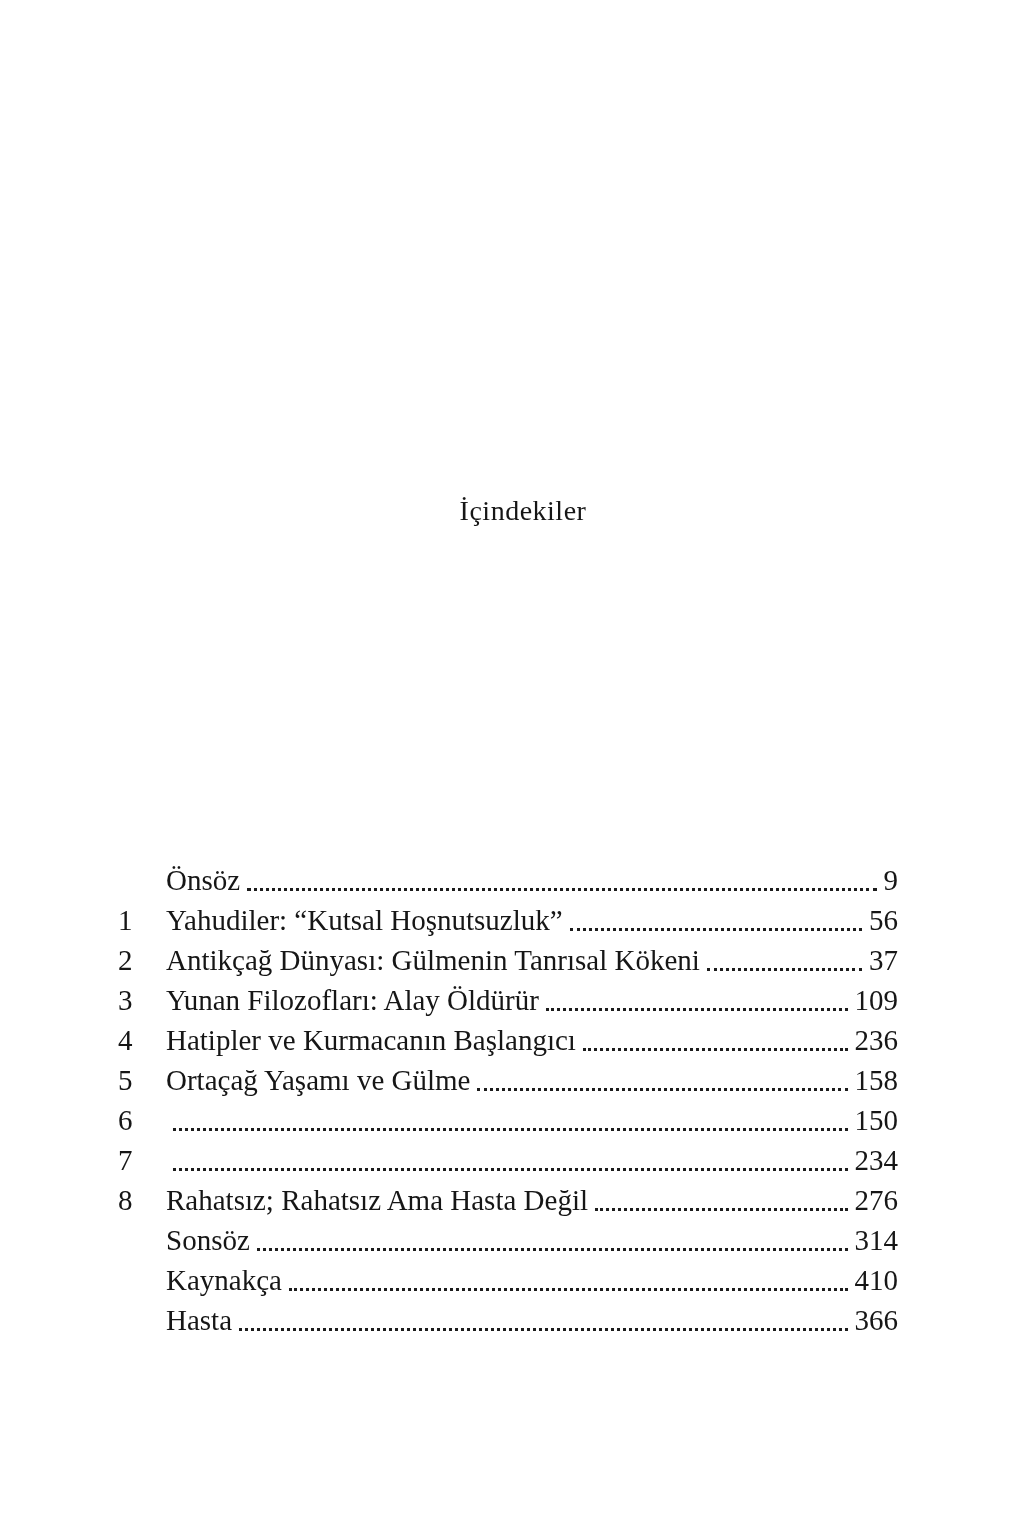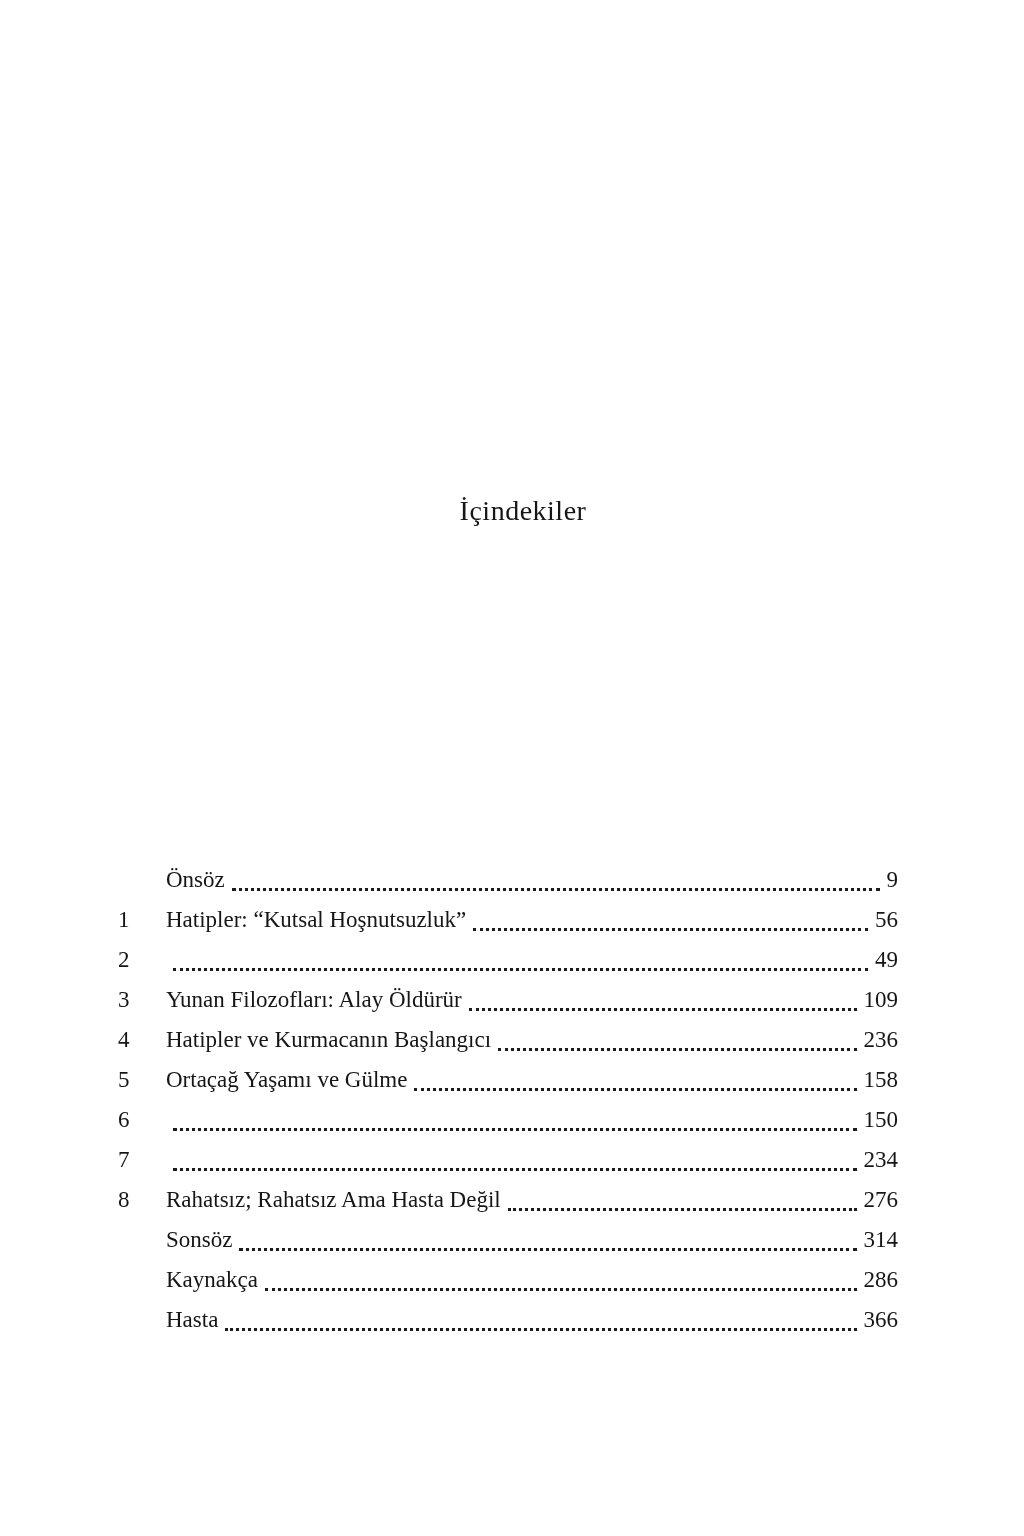--- a/index.html
+++ b/index.html
@@ -33,21 +33,21 @@
   }
   .toc {
     position: absolute;
     top: 860px;
     left: 118px;
     width: 780px;
   }
   .toc-row {
     display: flex;
     align-items: center;
-    font-size: 23px;
+    font-size: 29px;
     line-height: 40px;
     white-space: nowrap;
   }
   .toc-num {
     flex: none;
     width: 48px;
   }
   .toc-title {
     flex: none;
   }
@@ -74,29 +74,30 @@
   <div class="toc-row">
     <span class="toc-num"></span>
     <span class="toc-title">Önsöz</span>
     <span class="toc-leader"></span>
     <span class="toc-page">9</span>
   </div>
 
 
   <div class="toc-row">
     <span class="toc-num">1</span>
-    <span class="toc-title">Hatipler: “Kutsal Hoşnutsuzluk”</span>
+    <span class="toc-title">Yahudiler: “Kutsal Hoşnutsuzluk”</span>
     <span class="toc-leader"></span>
     <span class="toc-page">56</span>
   </div>
 
   <div class="toc-row">
     <span class="toc-num">2</span>
+    <span class="toc-title">Antikçağ Dünyası: Gülmenin Tanrısal Kökeni</span>
     <span class="toc-leader"></span>
-    <span class="toc-page">49</span>
+    <span class="toc-page">37</span>
   </div>
 
   <div class="toc-row">
     <span class="toc-num">3</span>
     <span class="toc-title">Yunan Filozofları: Alay Öldürür</span>
     <span class="toc-leader"></span>
     <span class="toc-page">109</span>
   </div>
 
   <div class="toc-row">
@@ -136,21 +137,21 @@
     <span class="toc-num"></span>
     <span class="toc-title">Sonsöz</span>
     <span class="toc-leader"></span>
     <span class="toc-page">314</span>
   </div>
 
   <div class="toc-row">
     <span class="toc-num"></span>
     <span class="toc-title">Kaynakça</span>
     <span class="toc-leader"></span>
-    <span class="toc-page">286</span>
+    <span class="toc-page">410</span>
   </div>
 
   <div class="toc-row">
     <span class="toc-num"></span>
     <span class="toc-title">Hasta</span>
     <span class="toc-leader"></span>
     <span class="toc-page">366</span>
   </div>
 </div>
 </div>

